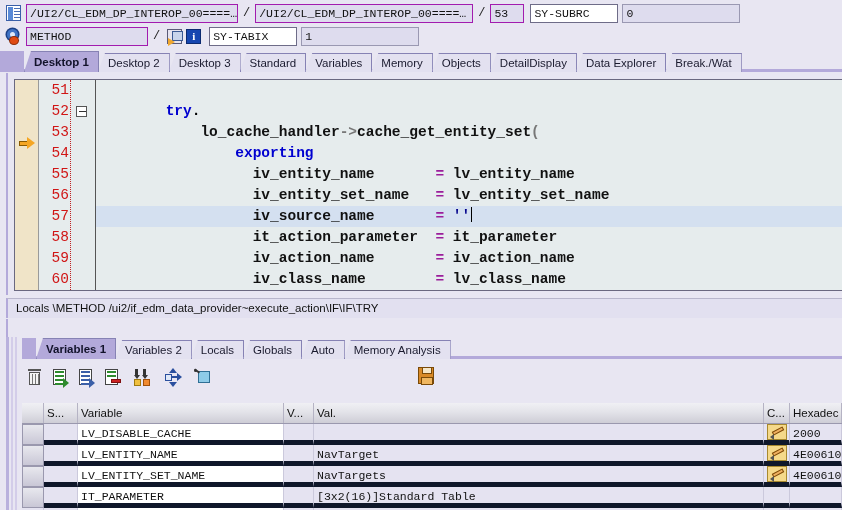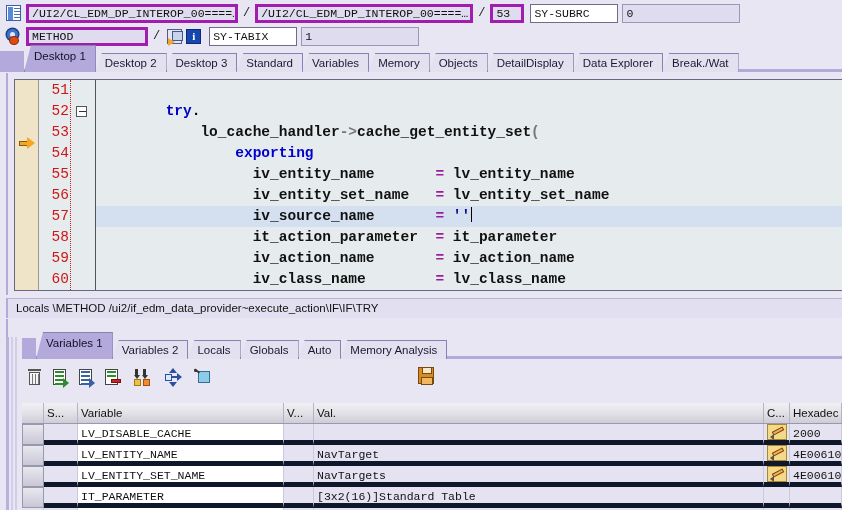--- a/index.html
+++ b/index.html
@@ -30,21 +30,21 @@
     box-shadow: 0 3px 0 #4a6fb5, 0 6px 0 #4a6fb5, 0 9px 0 #4a6fb5; background: #4a6fb5; }
 
   
   .ic-gear { width: 15px; height: 15px; position: relative; }
   .ic-gear .g1 { position: absolute; left: 1px; top: 0px; width: 11px; height: 11px; border-radius: 50%;
       background: #3f72c4; box-shadow: 0 0 0 1.5px #1b3f85; }
   .ic-gear .g2 { position: absolute; left: 4px; top: 3px; width: 5px; height: 5px; border-radius: 50%; background: #dfe8f8; }
   .ic-gear .g3 { position: absolute; left: 4px; top: 8px; width: 8px; height: 7px; border-radius: 50%;
       background: #e04a13; box-shadow: 0 0 0 1px #8a2a06; }
 
-  .fld { height: 19px; border: 3px solid #a21caf; background: #dedcee;
+  .fld { height: 19px; border: 1px solid #a21caf; background: #dedcee;
          font-family: "Liberation Mono", monospace; font-size: 11.5px; color: #111;
          padding: 0 3px; display: flex; align-items: center; white-space: nowrap; overflow: hidden; }
   .fld.white { background: #ffffff; border: 1px solid #6e6c88; }
   .fld.ro { background: #dedcee; border: 1px solid #9a98b2; }
   .sep { font-family: "Liberation Mono", monospace; font-size: 12px; padding: 0 5px; color: #222; }
 
   .mini-ic { width: 15px; height: 15px; margin: 0 2px; position: relative; flex: none; }
   .ic-win { background: #e6e4f0; border: 1px solid #5b5b77; }
   .ic-win::before { content: ""; position: absolute; left: 4px; top: 1px; width: 9px; height: 8px;
       background: #c8d4ec; border: 1px solid #3b5a94; }
@@ -58,21 +58,21 @@
   .tabbar.main { top: 50px; }
   .tabbar.vars { top: 337px; left: 22px; width: 820px; }
   .tabs { display: flex; align-items: flex-end; height: 22px; padding-left: 0; }
   .tab {
     height: 19px; line-height: 18px; padding: 0 9px 0 9px; margin-right: -1px;
     background: #e3e1f0; border: 1px solid #8682b4; border-bottom: none;
     font-size: 11.5px; color: #1a1a2e; white-space: nowrap; position: relative;
     border-radius: 0; transform: skewX(0deg);
     clip-path: polygon(7px 0, 100% 0, 100% 100%, 0 100%);
   }
-  .tab.active { background: #b3a9da; color: #12122a; height: 27px; line-height: 20px; font-weight: normal; z-index: 3; }
+  .tab.active { background: #b3a9da; color: #12122a; height: 21px; line-height: 20px; font-weight: bold; z-index: 3; }
   .tabbar .underline { position: absolute; left: 0; bottom: 0; width: 842px; height: 3px; background: #b3a9da; }
   .tabbar.vars .underline { width: 820px; }
   .tab-lead { width: 24px; height: 21px; background: #b3a9da; flex: none; }
   .tabbar.vars .tab-lead { width: 14px; }
 
   
   .editor-outer { position: absolute; left: 6px; top: 73px; width: 836px; height: 222px;
      background: #e8e6f2; border-left: 2px solid #b3a9da; padding: 6px 0 0 6px; }
   .editor-frame { position: relative; width: 830px; height: 212px; border: 1px solid #6a6880;
      border-right: none; background: #e6eced; overflow: hidden; }

